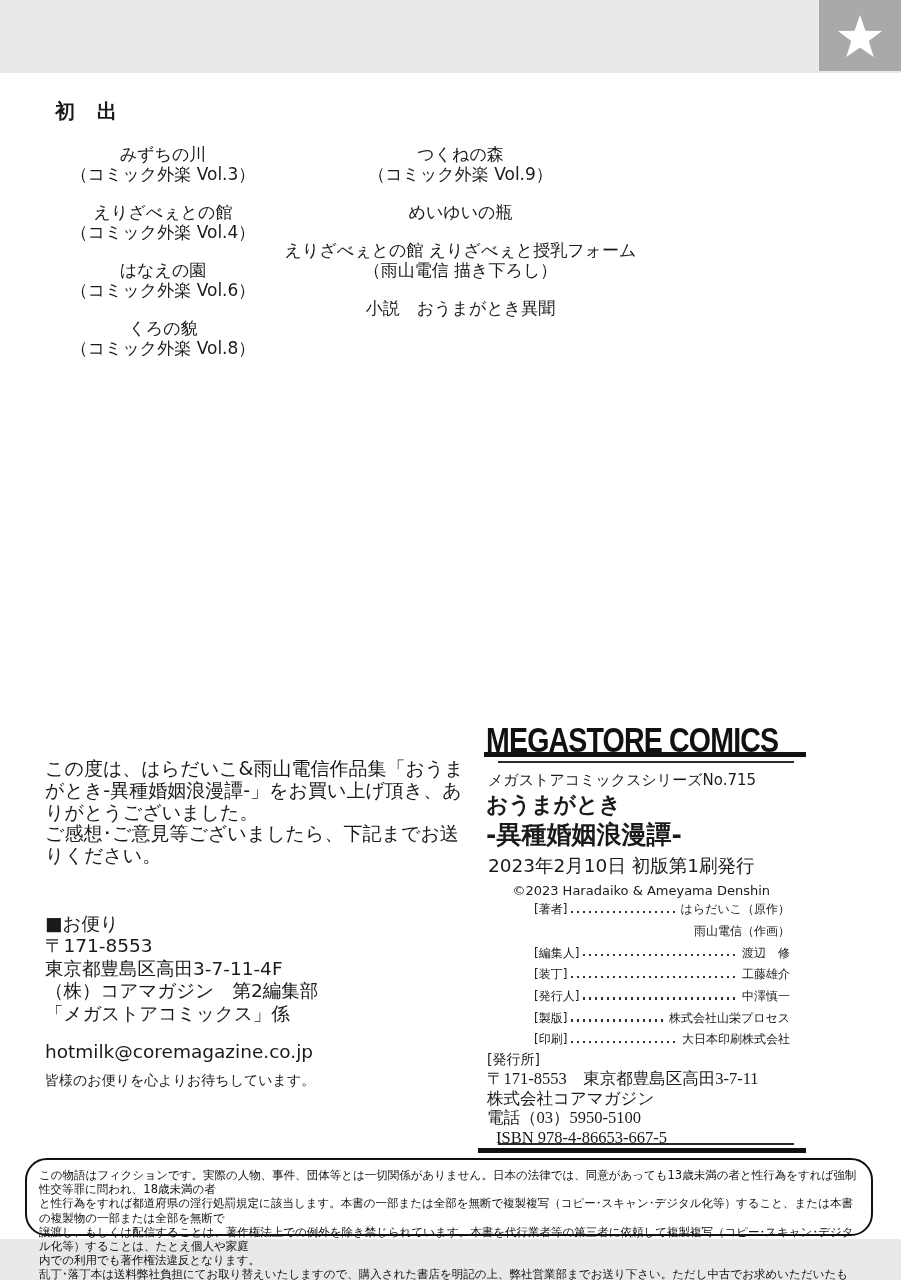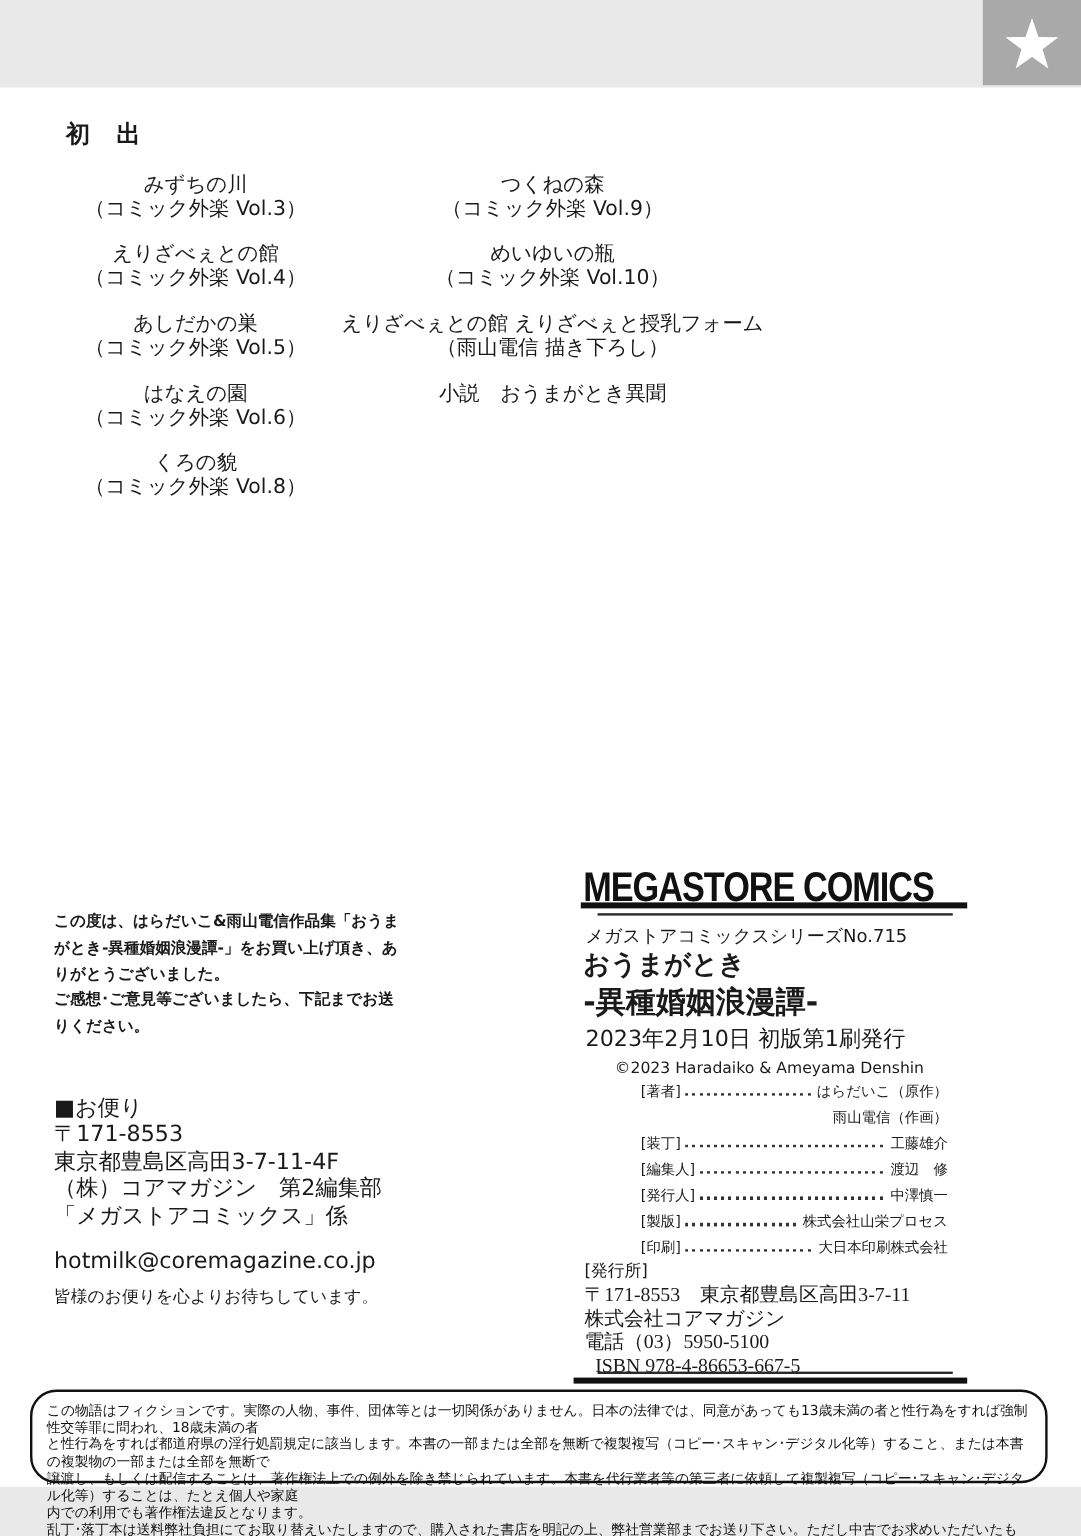--- a/index.html
+++ b/index.html
@@ -21,21 +21,21 @@
   #first-pub{left:48px;top:98px;width:590px;}
   .fp-heading{margin-left:7px;font-size:20px;font-weight:600;letter-spacing:1px;}
   .fp-cols{position:absolute;top:46px;left:0;width:100%;}
   .pub-col{position:absolute;top:0;text-align:center;}
   .pub-col.c1{left:0;width:230px;}
   .pub-col.c2{left:235px;width:355px;}
   .pub-entry{margin-bottom:18px;font-size:17px;line-height:20px;}
   .pub-source{white-space:pre-wrap;}
 
   
-  #letter-thanks{left:45px;top:758px;width:440px;font-size:13px;line-height:21.8px;font-weight:bold;}
+  #letter-thanks{left:45px;top:758px;width:440px;font-size:19px;line-height:21.8px;}
   #letter-mail{left:45px;top:913px;width:440px;font-size:18.5px;line-height:22.4px;}
   #letter-email{left:45px;top:1041px;width:440px;font-size:18.5px;line-height:22.8px;}
   #letter-closing{left:45px;top:1072px;width:460px;font-size:14px;}
 
   
   #colophon{left:478px;top:720px;width:330px;height:442px;}
   .logo-text{position:absolute;top:0;left:8px;font-family:"Liberation Sans",sans-serif;
     font-weight:bold;font-size:34px;letter-spacing:-1px;white-space:nowrap;
     transform:scale(0.84,1.02);transform-origin:left top;color:#111;}
   .bar-top-thick{position:absolute;top:32px;left:6px;width:322px;height:5px;background:#111;}
@@ -81,40 +81,35 @@
     <div class="pub-col c1">
       <div class="pub-entry">
         <div class="pub-title">みずちの川</div>
         <div class="pub-source">（コミック外楽 Vol.3）</div>
       </div>
       <div class="pub-entry">
         <div class="pub-title">えりざべぇとの館</div>
         <div class="pub-source">（コミック外楽 Vol.4）</div>
       </div>
       <div class="pub-entry">
-        <div class="pub-title">あしだかの巣</div>
-        <div class="pub-source">（コミック外楽 Vol.5）</div>
-      </div>
-      <div class="pub-entry">
         <div class="pub-title">はなえの園</div>
         <div class="pub-source">（コミック外楽 Vol.6）</div>
       </div>
       <div class="pub-entry">
         <div class="pub-title">くろの貌</div>
         <div class="pub-source">（コミック外楽 Vol.8）</div>
       </div>
     </div>
     <div class="pub-col c2">
       <div class="pub-entry">
         <div class="pub-title">つくねの森</div>
         <div class="pub-source">（コミック外楽 Vol.9）</div>
       </div>
       <div class="pub-entry">
         <div class="pub-title">めいゆいの瓶</div>
-        <div class="pub-source">（コミック外楽 Vol.10）</div>
       </div>
       <div class="pub-entry">
         <div class="pub-title">えりざべぇとの館 えりざべぇと授乳フォーム</div>
         <div class="pub-source">（雨山電信 描き下ろし）</div>
       </div>
       <div class="pub-entry">
         <div class="pub-title">小説　おうまがとき異聞</div>
       </div>
     </div>
   </div>
@@ -153,28 +148,28 @@
   <div class="credits">
     <div class="credit-row">
       <span class="credit-label">[著者]</span>
       <span class="dots"></span>
       <span class="credit-value">はらだいこ（原作）</span>
     </div>
     <div class="credit-row no-label">
       <span class="credit-value">雨山電信（作画）</span>
     </div>
     <div class="credit-row">
+      <span class="credit-label">[編集人]</span>
+      <span class="dots"></span>
+      <span class="credit-value">渡辺　修</span>
+    </div>
+    <div class="credit-row">
       <span class="credit-label">[装丁]</span>
       <span class="dots"></span>
       <span class="credit-value">工藤雄介</span>
-    </div>
-    <div class="credit-row">
-      <span class="credit-label">[編集人]</span>
-      <span class="dots"></span>
-      <span class="credit-value">渡辺　修</span>
     </div>
     <div class="credit-row">
       <span class="credit-label">[発行人]</span>
       <span class="dots"></span>
       <span class="credit-value">中澤慎一</span>
     </div>
     <div class="credit-row">
       <span class="credit-label">[製版]</span>
       <span class="dots"></span>
       <span class="credit-value">株式会社山栄プロセス</span>

